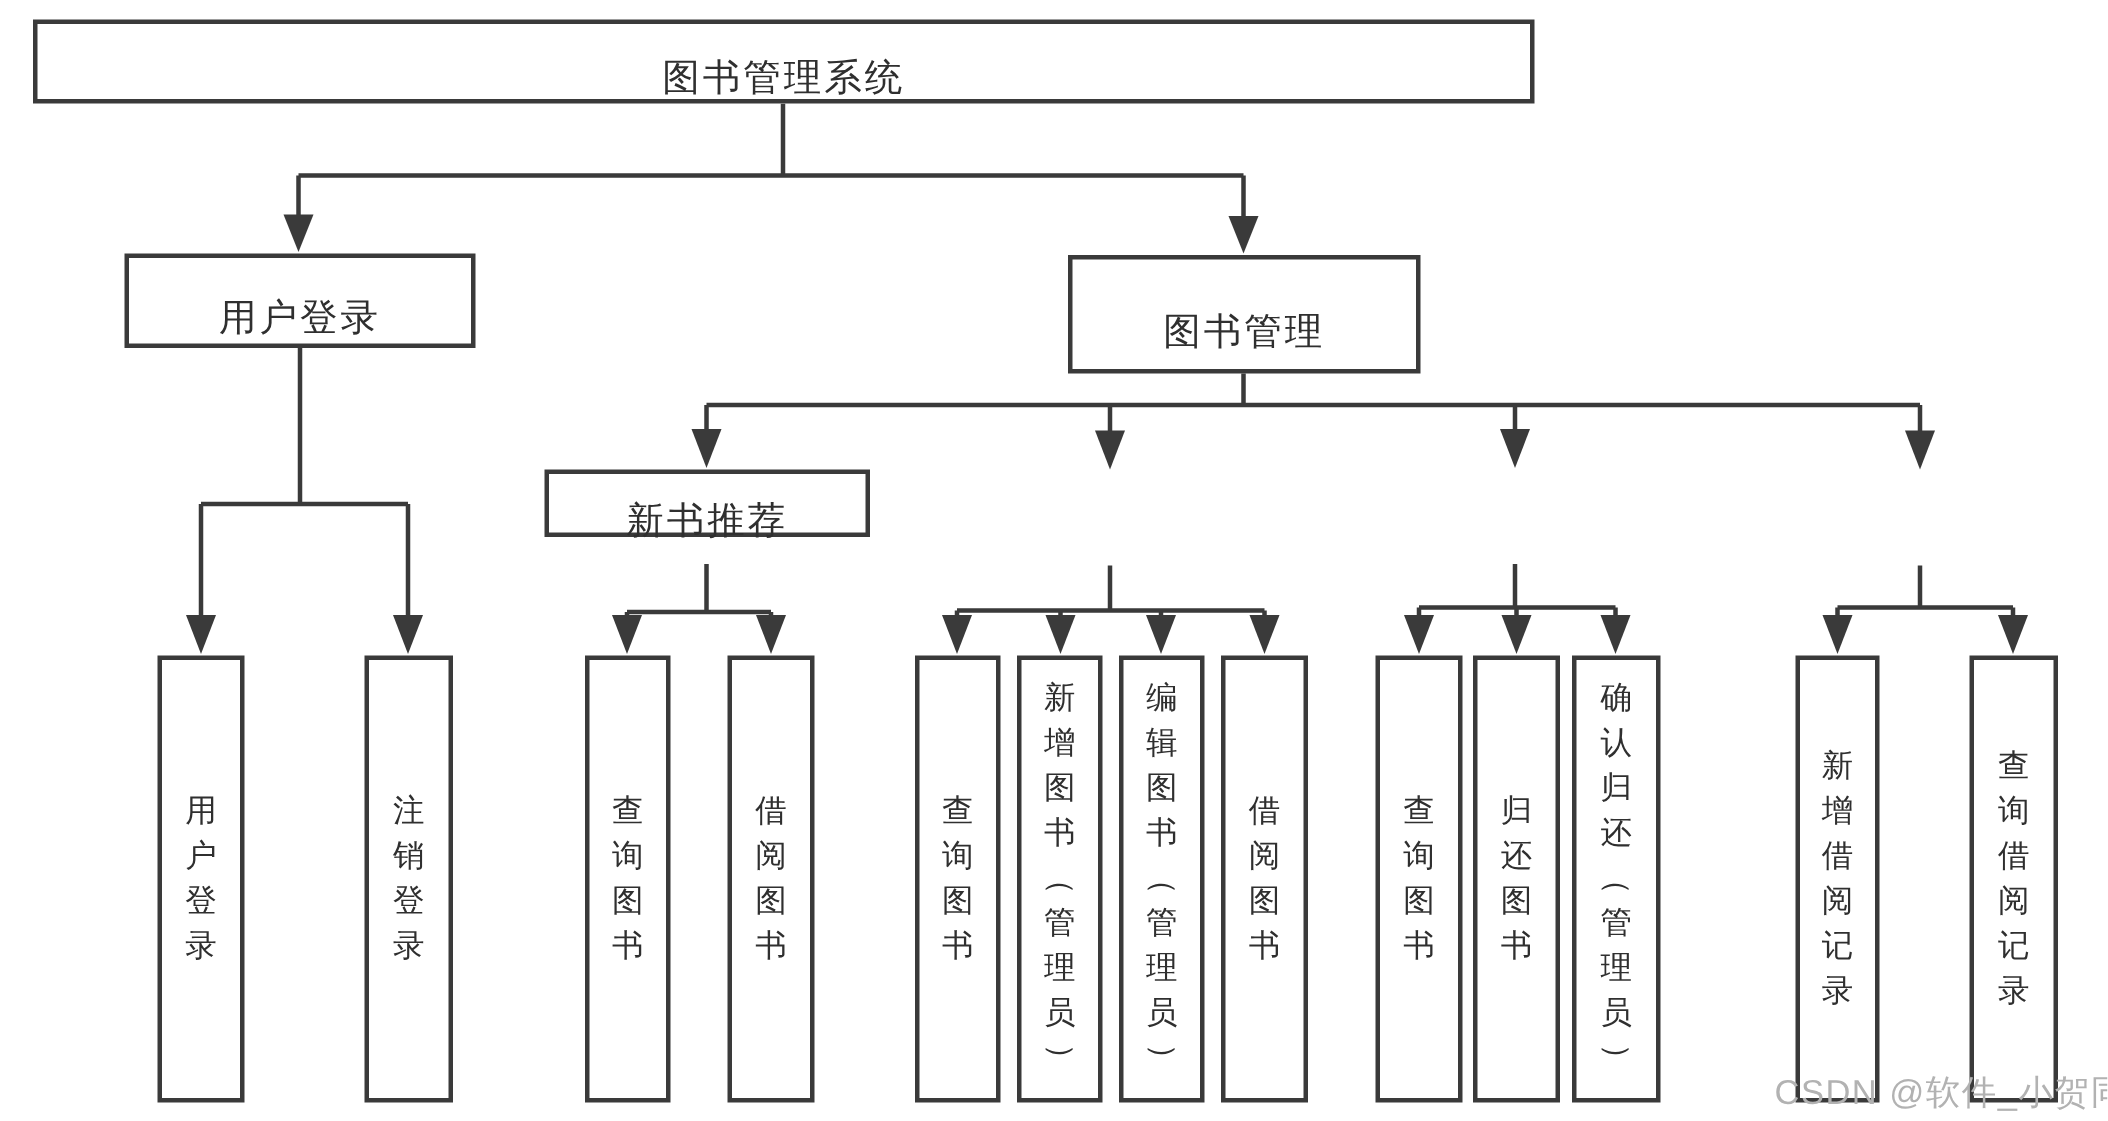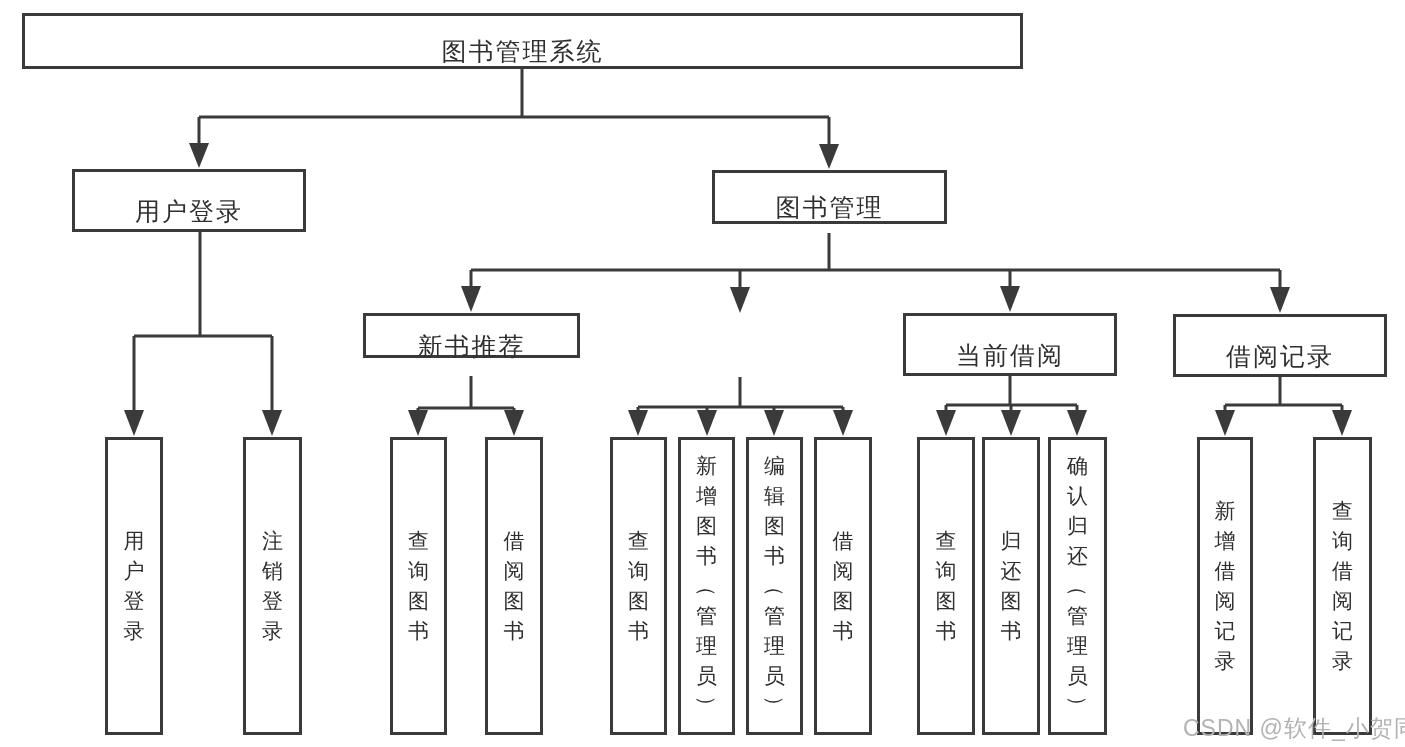--- a/index.html
+++ b/index.html
@@ -57,35 +57,29 @@
       <polygon points="1067,410 1087,410 1077,436"></polygon>
       <polygon points="1215,410 1235,410 1225,436"></polygon>
       <polygon points="1332,410 1352,410 1342,436"></polygon>
     </g>
   </svg>
 
   <div class="box h root" style="left:22px;top:13px;width:1001px;height:56px">
     <span>图书管理系统</span>
   </div>
 
-  <div class="box h" style="left:72px;top:169px;width:234px;height:63px">
+  <div class="box h" style="left:83px;top:169px;width:234px;height:63px">
     <span>用户登录</span>
   </div>
-  <div class="box h" style="left:712px;top:170px;width:235px;height:54px">
+  <div class="box h" style="left:712px;top:170px;width:235px;height:79px">
     <span>图书管理</span>
   </div>
 
   <div class="box h" style="left:363px;top:313px;width:217px;height:45px">
     <span>新书推荐</span>
-  </div>
-  <div class="box h" style="left:903px;top:313px;width:214px;height:63px">
-    <span>当前借阅</span>
-  </div>
-  <div class="box h" style="left:1173px;top:314px;width:214px;height:63px">
-    <span>借阅记录</span>
   </div>
 
   <div class="box v" style="left:105px;top:437px;width:58px;height:298px">
       <span class="vchar">用</span>
       <span class="vchar">户</span>
       <span class="vchar">登</span>
       <span class="vchar">录</span>
     </div>
   <div class="box v" style="left:243px;top:437px;width:59px;height:298px">
       <span class="vchar">注</span>

